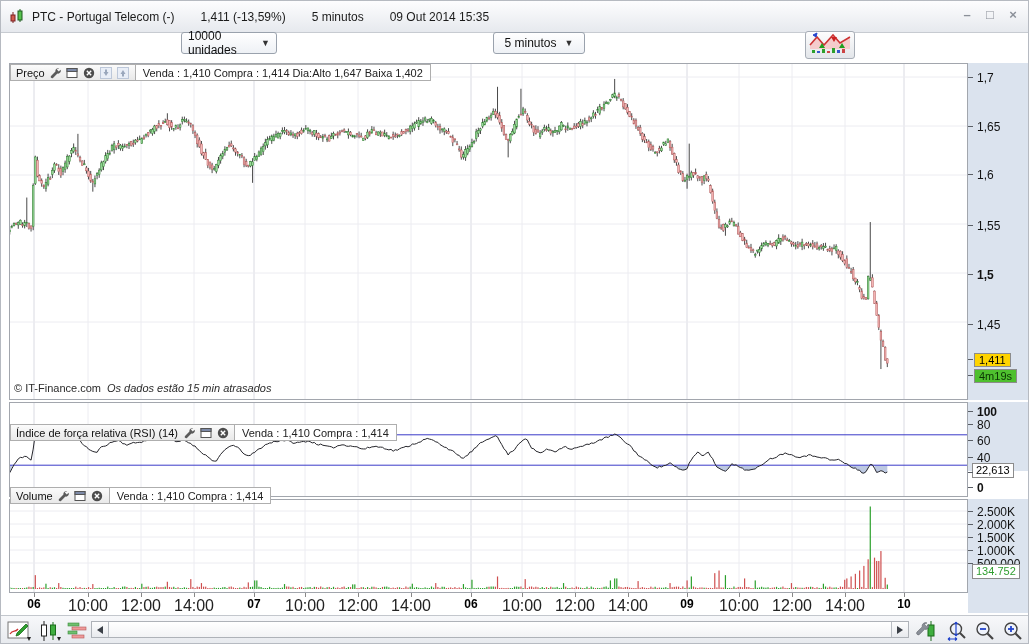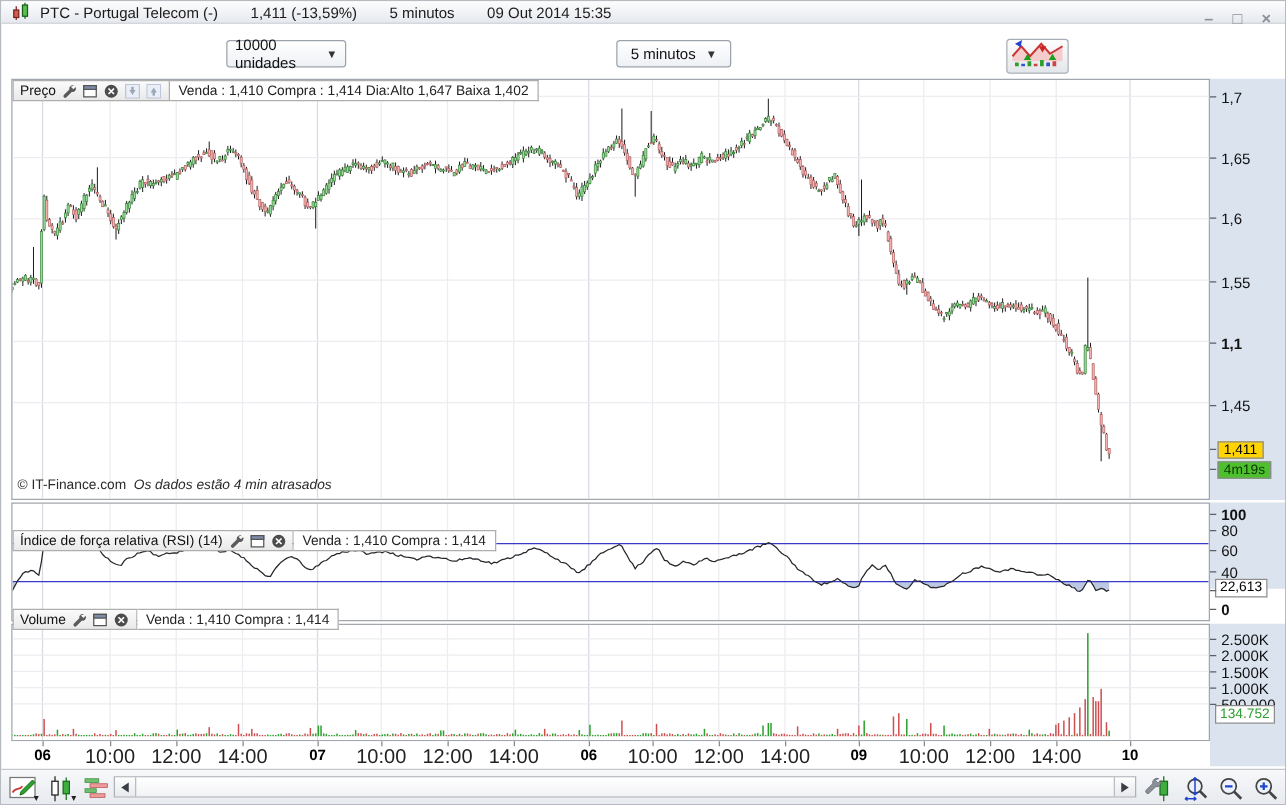--- a/index.html
+++ b/index.html
@@ -1,21 +1,21 @@
 <!DOCTYPE html>
 <html><head>
 <meta charset="utf-8">
 <style>
   * { margin:0; padding:0; box-sizing:border-box; }
   html,body { background:#fff; }
   body { font-family:"Liberation Sans","DejaVu Sans",sans-serif; }
   #app { position:relative; width:1029px; height:644px; background:#fff; border:1px solid #b6bac1; overflow:hidden; }
 
   
-  .titlebar { position:absolute; left:0; top:0; width:100%; height:18px;
+  .titlebar { position:absolute; left:0; top:0; width:100%; height:32px;
     background:linear-gradient(#fdfdfe,#e6e9ee); border-bottom:1px solid #c7cbd1;
     display:flex; align-items:center; padding:0 8px; font-size:12px; color:#1b1b1b; }
   .titlebar .tseg { margin-right:26px; white-space:nowrap; }
   .win-controls { position:absolute; right:8px; top:0; height:26px; display:flex; align-items:center; gap:9px;
     color:#8b9099; font-size:13px; font-weight:bold; }
   .win-controls span { cursor:default; width:14px; text-align:center; }
 
   
   .dropdown { position:absolute; height:22px; border:1px solid #9aa2ad; border-radius:3px;
     background:linear-gradient(#ffffff,#eef1f5); font-size:12px; color:#111;
@@ -983,21 +983,21 @@
         <rect x="874.3299999999983" y="283.25018743266975" width="1.7" height="12.849597931958044" fill="#f4b4b4" stroke="#b25858" stroke-width="0.5"></rect>
         <line x1="877.3099999999984" y1="294.4908517799003" x2="877.3099999999984" y2="303.08000000000004" stroke="#1a1a1a" stroke-width="0.8"></line>
         <rect x="876.4599999999983" y="294.7761063701881" width="1.7" height="4.343275779621877" fill="#f4b4b4" stroke="#b25858" stroke-width="0.5"></rect>
       </svg>
     </div>
   <div class="axis" id="price-axis">
     <span class="axis-label" style="top:8px">1,7</span>
     <span class="axis-label" style="top:57px">1,65</span>
     <span class="axis-label" style="top:105px">1,6</span>
     <span class="axis-label" style="top:156px">1,55</span>
-    <span class="axis-label b" style="top:205px">1,1</span>
+    <span class="axis-label b" style="top:205px">1,5</span>
     <span class="axis-label" style="top:255px">1,45</span>
     <span class="badge badge-yellow" style="top:290px">1,411</span>
     <span class="badge badge-green" style="top:306px">4m19s</span>
   <div class="tickdash" style="top: 14px;"></div>
       <div class="tickdash" style="top: 63px;"></div>
       <div class="tickdash" style="top: 111px;"></div>
       <div class="tickdash" style="top: 162px;"></div>
       <div class="tickdash" style="top: 211px;"></div>
       <div class="tickdash" style="top: 261px;"></div>
       <div class="tickdash" style="top: 296px;"></div>
@@ -1034,21 +1034,21 @@
         <svg width="12" height="12" viewBox="0 0 12 12">
             <rect x="0.5" y="0.5" width="11" height="11" fill="#e9eef7" stroke="#bcc7d9"></rect>
             <polygon points="3.5,7 8.5,7 6,3" fill="#9aa7bc"></polygon>
             <rect x="5" y="6.5" width="2" height="3" fill="#9aa7bc"></rect>
           </svg>
       </span>
     </span>
     <span class="ph-quote">Venda : 1,410 Compra : 1,414 Dia:Alto 1,647 Baixa 1,402</span>
   </div>
   <div class="copyright">
-    <span>© IT-Finance.com</span><span class="ital">Os dados estão 4 min atrasados</span>
+    <span>© IT-Finance.com</span><span class="ital">Os dados estão 15 min atrasados</span>
   </div>
 
   <div class="plot" id="rsi-plot">
       <svg width="957" height="93" viewBox="0 0 957 93">
         <line x1="24" y1="0" x2="24" y2="93" stroke="#d9dae2" stroke-width="1"></line>
         <line x1="78" y1="0" x2="78" y2="93" stroke="#ececf1" stroke-width="1"></line>
         <line x1="131" y1="0" x2="131" y2="93" stroke="#ececf1" stroke-width="1"></line>
         <line x1="184" y1="0" x2="184" y2="93" stroke="#ececf1" stroke-width="1"></line>
         <line x1="244" y1="0" x2="244" y2="93" stroke="#d9dae2" stroke-width="1"></line>
         <line x1="295" y1="0" x2="295" y2="93" stroke="#ececf1" stroke-width="1"></line>

